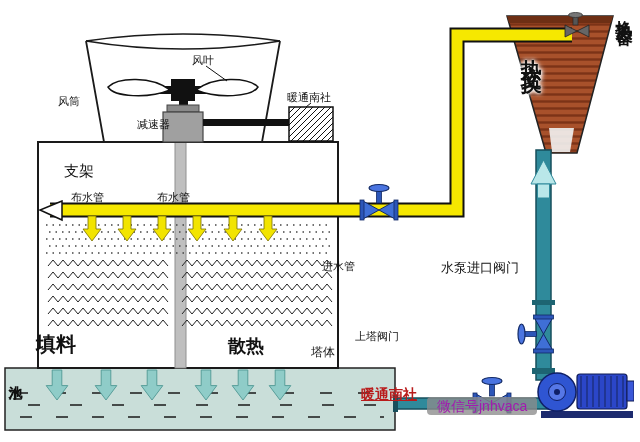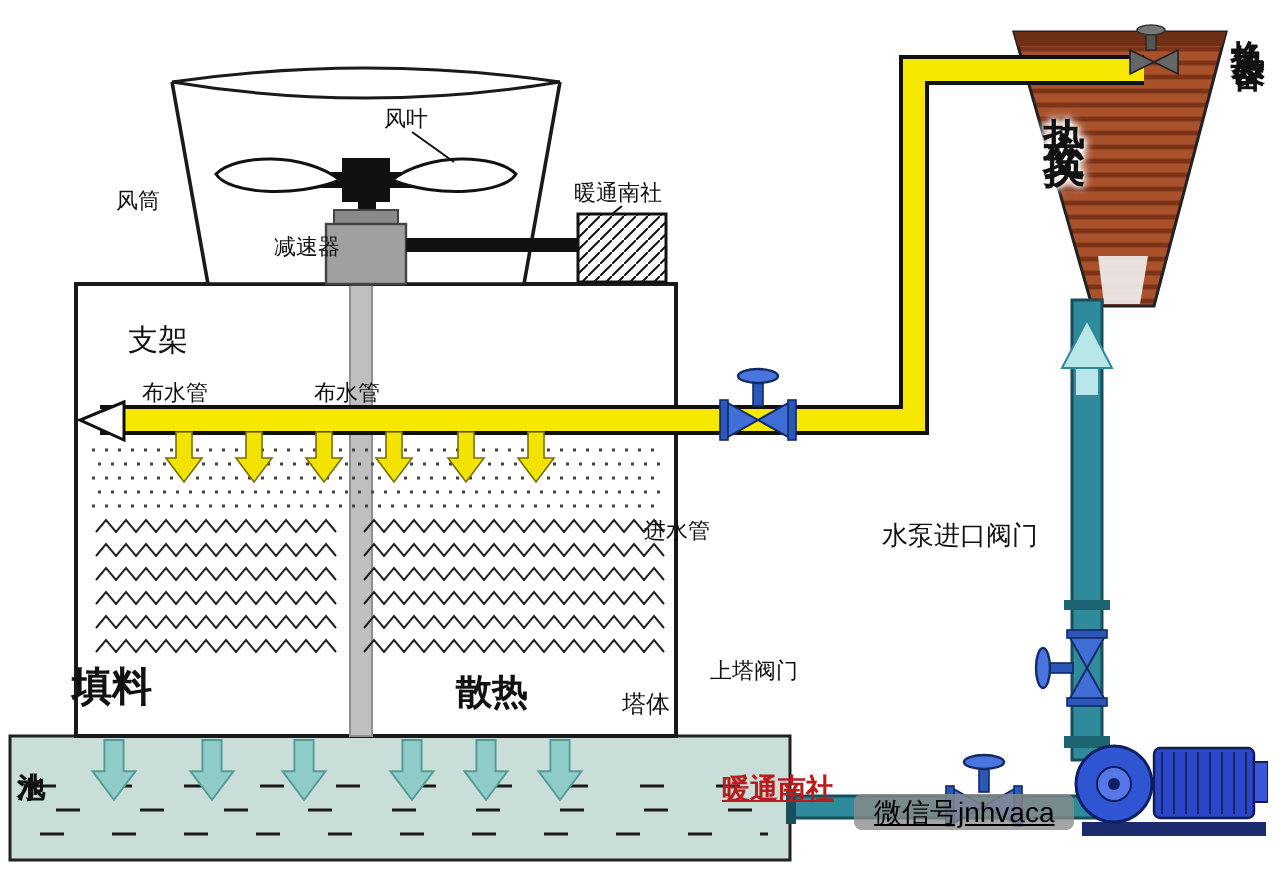--- a/index.html
+++ b/index.html
@@ -3,21 +3,21 @@
 <meta charset="utf-8">
 <style>
   html,body{margin:0;padding:0;background:#fff;}
   .stage{position:relative;width:634px;height:442px;background:#fff;overflow:hidden;
          font-family:"Liberation Sans",sans-serif;}
   .stage svg{position:absolute;left:0;top:0;}
   .lbl{position:absolute;color:#111;white-space:nowrap;line-height:1.15;}
   .vert{writing-mode:vertical-rl;text-orientation:upright;}
   .zz path{stroke:#222;stroke-width:1;fill:none;}
   .wm-brand{color:#b91c1c;font-weight:bold;text-decoration:underline;}
-  .wm-pill{background:rgba(140,140,140,0.78);color:#000000;border-radius:4px;padding:1px 10px;text-decoration:underline;}
+  .wm-pill{background:rgba(140,140,140,0.78);color:#a21caf;border-radius:4px;padding:1px 10px;}
 </style>
 </head>
 <body>
 
 <div class="stage">
 
 <svg width="640" height="442" viewBox="0 0 640 442">
   <defs>
     <pattern id="coil" width="7" height="7" patternUnits="userSpaceOnUse">
       <rect width="7" height="7" fill="#a8512b"></rect>

